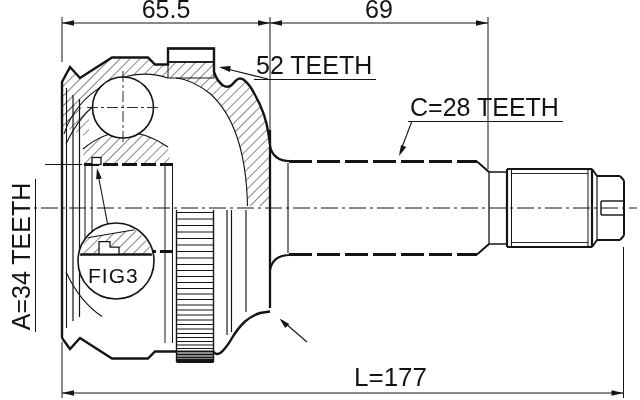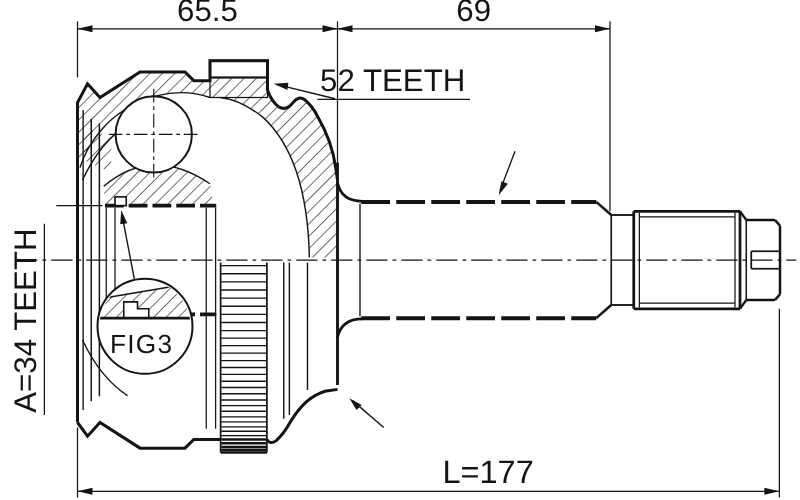--- a/index.html
+++ b/index.html
@@ -172,17 +172,18 @@
       <path d="M623.5,393 L611.5,390.2 L611.5,395.8 Z"></path>
       <path d="M219,67 L230.7,66.1 L229.9,71.9 Z"></path>
       <path d="M399,156 L406.3,146.9 L401.1,144.9 Z"></path>
       <path d="M279.5,318.5 L289.3,323.9 L285.2,328 Z"></path>
     </g>
   </svg>
 
   <div class="txt dim" style="left:62px;  top:-4px;  width:208px;">65.5</div>
   <div class="txt dim" style="left:270px; top:-4px;  width:218px;">69</div>
   <div class="txt lbl" style="left:254px; top:52px;"><span class="u">52 TEETH</span></div>
+  <div class="txt lbl" style="left:408px; top:94px;"><span class="u">C=28 TEETH</span></div>
   <div class="txt dimL" style="left:62px;  top:364px; width:561px;">L=177</div>
   <div class="txt rot" style="left:8px;   top:349px; width:187px;"><span class="u">A=34 TEETH</span></div>
   <div class="txt figtxt" style="left:88px; top:265px;">FIG3</div>
 
 </div>
 
 </body></html>

